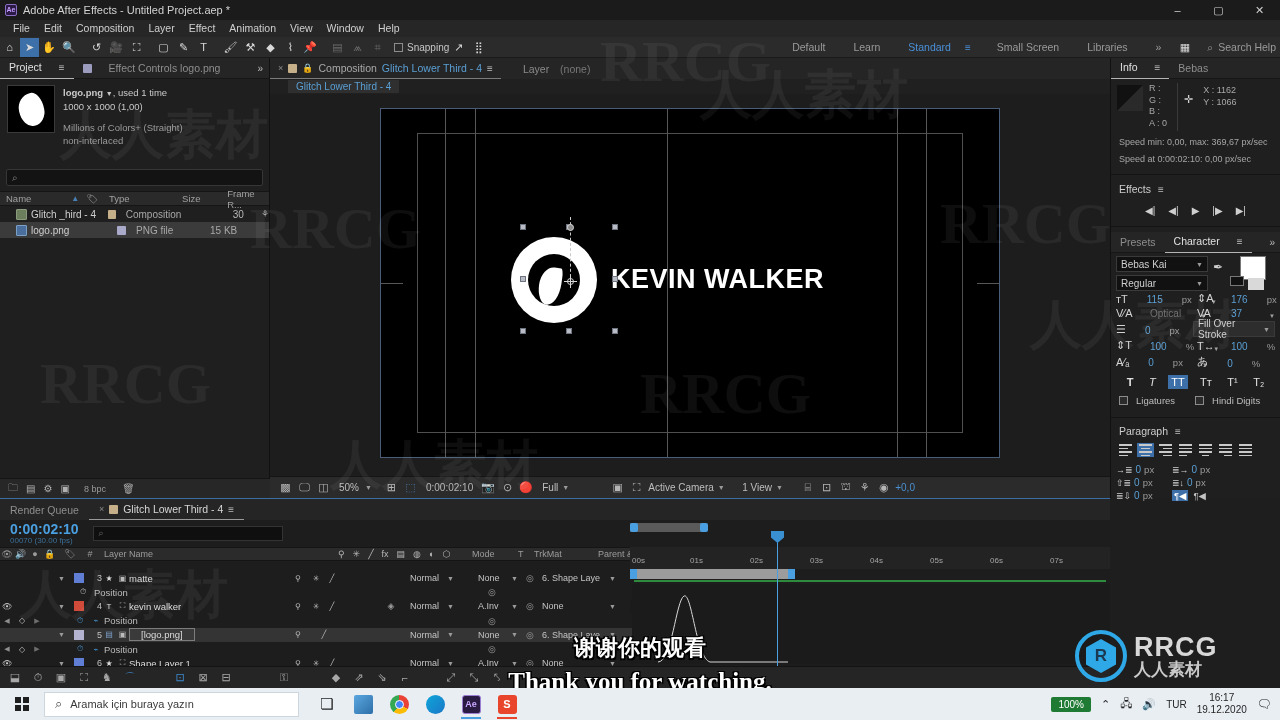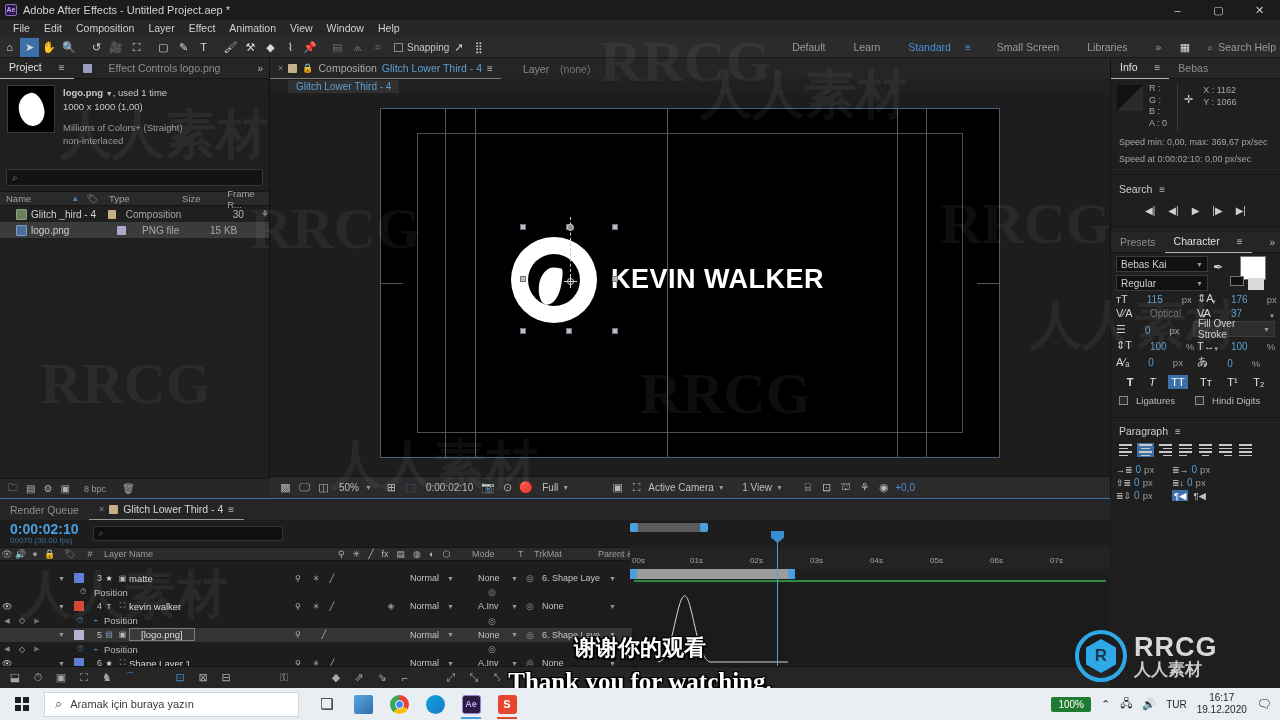--- a/index.html
+++ b/index.html
@@ -533,21 +533,21 @@
       <span style="width:78px;padding-left:10px;color:#a8a8a8">Composition</span>
       <span style="width:48px;padding-left:6px"></span>
       <span style="width:36px;padding-left:4px;color:#b8b8b8">30</span>
       <span style="color:#b0b0b0;font-size:9px">⚘</span>
     </div>
 
     <div class="proj-row sel">
       <span class="row-icon" style="background:#4a6f9c;border:1px solid #7aa0c8"></span>
       <span style="width:78px">logo.png</span>
       <span class="sw" style="background:#a9a9c9;margin-left:8px"></span>
-      <span style="width:78px;padding-left:16px;color:#a8a8a8">PNG file</span>
+      <span style="width:78px;padding-left:10px;color:#a8a8a8">PNG file</span>
       <span style="width:48px;padding-left:6px;color:#a8a8a8">15 KB</span>
     </div>
 
     <div style="position:absolute;bottom:0;left:0;width:270px;height:20px;background:#272727;display:flex;align-items:center;gap:8px;padding-left:8px;border-top:1px solid #141414;color:#b0b0b0;font-size:10px">
       <span>🗀</span>
       <span>▤</span>
       <span>⚙</span>
       <span>▣</span>
       <span style="color:#9a9a9a;font-size:9px;margin-left:6px">8 bpc</span>
       <span style="margin-left:8px">🗑</span>
@@ -677,21 +677,21 @@
             <div>Y : 1066</div>
           </div>
         </div>
       </div>
       <div class="speed-txt">Speed min: 0,00, max: 369,67 px/sec</div>
       <div class="speed-txt">Speed at 0:00:02:10: 0,00 px/sec</div>
     </div>
     <div class="sec-divider"></div>
 
     <div style="display:flex;align-items:center;gap:7px;padding:3px 8px">
-      <span style="font-size:10.5px;color:#cdcdcd">Search</span>
+      <span style="font-size:10.5px;color:#cdcdcd">Effects</span>
       <span class="burger">≡</span>
     </div>
     <div class="prev-ctrls">
       <span>◀|</span>
       <span>◀|</span>
       <span>▶</span>
       <span>|▶</span>
       <span>▶|</span>
     </div>
     <div class="sec-divider"></div>

